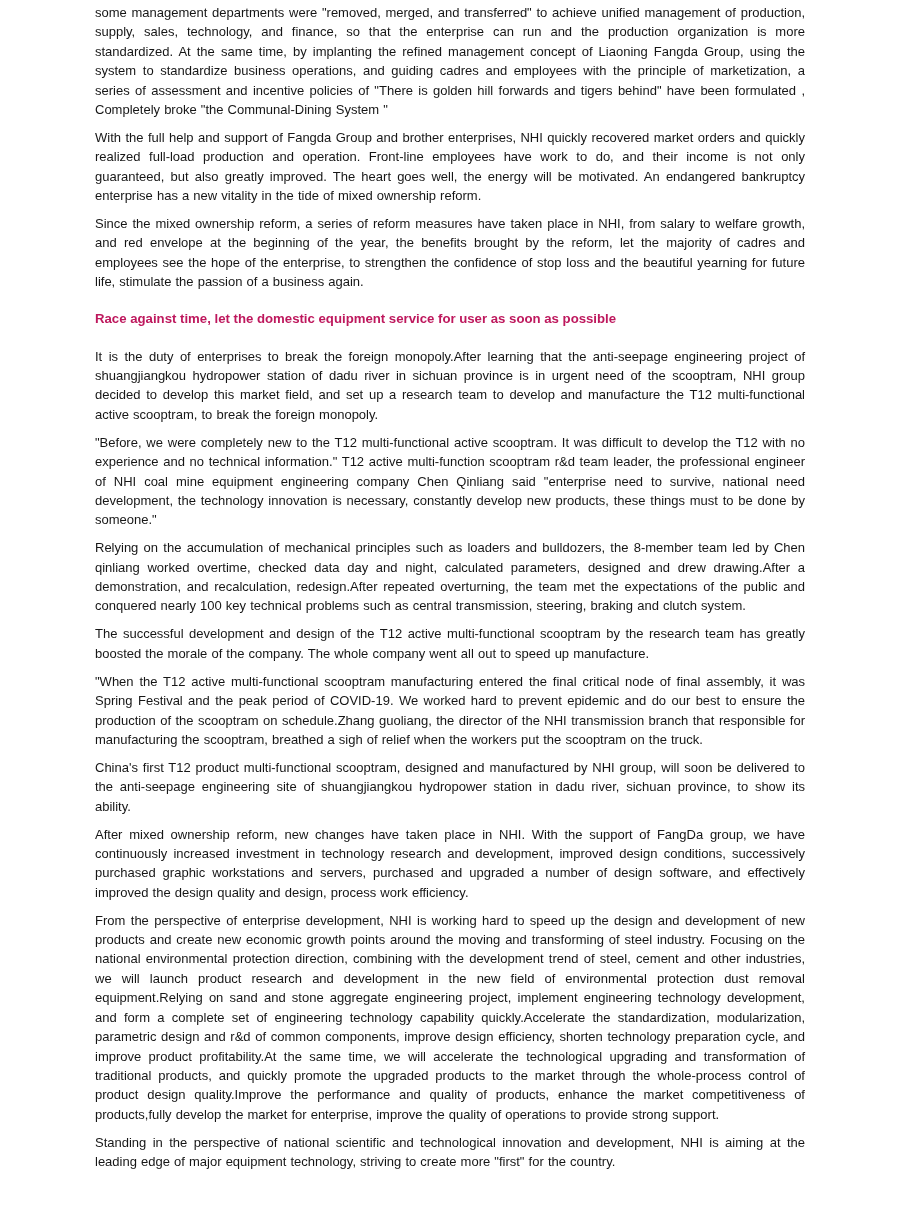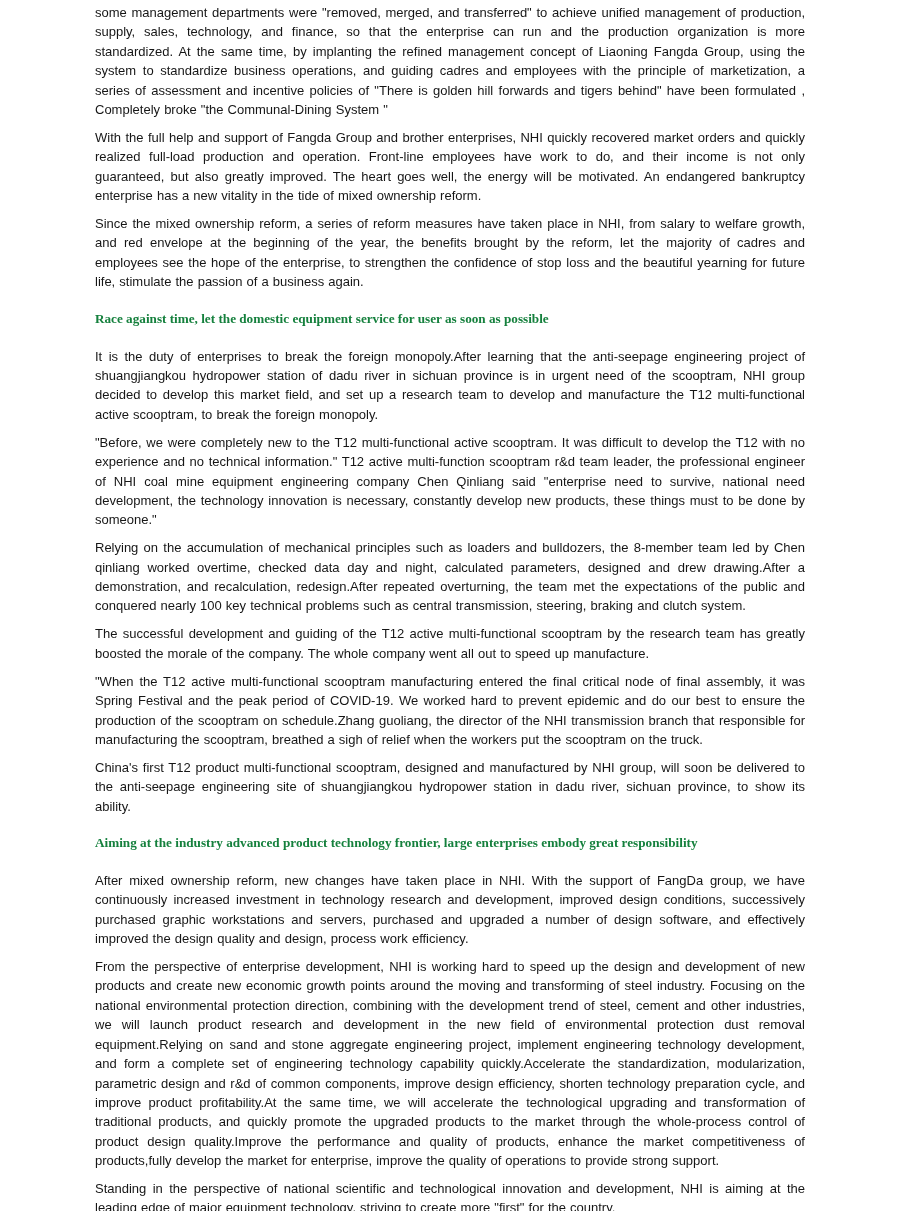--- a/index.html
+++ b/index.html
@@ -25,43 +25,41 @@
     line-height: 19.4px;
     color: #161616;
     text-align: justify;
     margin: 0 0 8.5px 0;
     word-spacing: 0.5px;
   }
   .heading {
     font-size: 13.2px;
     line-height: 19.4px;
     font-weight: bold;
-    color: #15803d;
+    color: #be185d;
     text-align: left;
     margin: 17px 0 18.5px 0;
-    font-family: Liberation Serif, serif;
   }
 </style>
 </head>
 <body>
 
 <main class="page">
 
   <p class="para">some management departments were "removed, merged, and transferred" to achieve unified management of production, supply, sales, technology, and finance, so that the enterprise can run and the production organization is more standardized. At the same time, by implanting the refined management concept of Liaoning Fangda Group, using the system to standardize business operations, and guiding cadres and employees with the principle of marketization, a series of assessment and incentive policies of "There is golden hill forwards and tigers behind" have been formulated , Completely broke "the Communal-Dining   System "</p>
   <p class="para">With the full help and support of Fangda Group and brother enterprises, NHI quickly recovered market orders and quickly realized full-load production and operation. Front-line employees have work to do, and their income is not only guaranteed, but also greatly improved. The heart goes well, the energy will be motivated. An endangered bankruptcy enterprise has a new vitality in the tide of mixed ownership reform.</p>
   <p class="para">Since the mixed ownership reform, a series of reform measures have taken place in NHI, from salary to welfare growth, and red envelope at the beginning of the year, the benefits brought by the reform, let the majority of cadres and employees see the hope of the enterprise, to strengthen the confidence of  stop loss and the beautiful yearning for future life, stimulate the passion of a business again.</p>
 
   <h2 class="heading">Race against time, let the domestic equipment service for user as soon as possible</h2>
 
   <p class="para">It is the duty of enterprises to break the foreign monopoly.After learning that the anti-seepage engineering project of shuangjiangkou hydropower station of dadu river in sichuan province is in urgent need of the scooptram, NHI group decided to develop this market field, and set up a research team to develop and manufacture the T12 multi-functional active scooptram, to break the foreign monopoly.</p>
   <p class="para">"Before, we were completely new to the T12 multi-functional active scooptram. It was difficult to develop the T12 with no experience and no technical information." T12 active multi-function scooptram r&amp;d team leader, the professional engineer of NHI coal mine equipment engineering company Chen Qinliang said "enterprise need to survive, national need development, the technology innovation is necessary, constantly develop new products, these things must to be done by someone."</p>
   <p class="para">Relying on the accumulation of mechanical principles such as loaders and bulldozers, the 8-member team led by Chen qinliang worked overtime, checked data day and night, calculated parameters, designed and drew drawing.After a demonstration, and recalculation, redesign.After repeated overturning, the team met the expectations of the public and conquered nearly 100 key technical problems such as central transmission, steering, braking and clutch system.</p>
-  <p class="para">The successful development and guiding of the T12 active multi-functional scooptram by the research team has greatly boosted the morale of the company. The whole company went all out to speed up manufacture.</p>
+  <p class="para">The successful development and design of the T12 active multi-functional scooptram by the research team has greatly boosted the morale of the company. The whole company went all out to speed up manufacture.</p>
   <p class="para">"When the T12 active multi-functional scooptram manufacturing entered the final critical node of final assembly, it was Spring Festival and the peak period of COVID-19. We worked hard to prevent epidemic and do our best to ensure the production of the scooptram on schedule.Zhang guoliang, the director of the NHI transmission branch that responsible for manufacturing the scooptram, breathed a sigh of relief when the workers put the scooptram on the truck.</p>
   <p class="para">China's first T12 product multi-functional scooptram, designed and manufactured by NHI group, will soon be delivered to the anti-seepage engineering site of shuangjiangkou hydropower station in dadu river, sichuan province, to show its ability.</p>
 
-  <h2 class="heading">Aiming at the industry advanced product technology frontier, large enterprises embody great responsibility</h2>
 
   <p class="para">After mixed ownership reform, new changes have taken place in NHI. With the support of FangDa group, we have continuously increased investment in technology research and development, improved design conditions, successively purchased graphic workstations and servers, purchased and upgraded a number of design software, and effectively improved the design quality and design, process work efficiency.</p>
   <p class="para">From the perspective of enterprise development, NHI is working hard to speed up the design and development of new products and create new economic growth points around the moving and transforming of steel industry. Focusing on the national environmental protection direction, combining with the development trend of steel, cement and other industries, we will launch product research and development in the new field of environmental protection dust removal equipment.Relying on sand and stone aggregate engineering project, implement engineering technology development, and form a complete set of engineering technology capability quickly.Accelerate the standardization, modularization, parametric design and r&amp;d of common components, improve design efficiency, shorten technology preparation cycle, and improve product profitability.At the same time, we will accelerate the technological upgrading and transformation of traditional products, and quickly promote the upgraded products to the market through the whole-process control of product design quality.Improve the performance and quality of products, enhance the market competitiveness of products,fully develop the market for enterprise, improve the quality of operations to provide strong support.</p>
   <p class="para">Standing in the perspective of national scientific and technological innovation and development, NHI is aiming at the leading edge of major equipment technology, striving to create more "first" for the country.</p>
 
 </main>
 
 </body></html>

